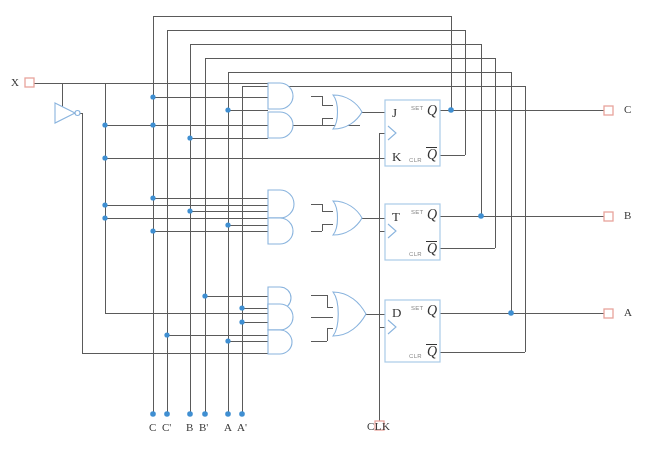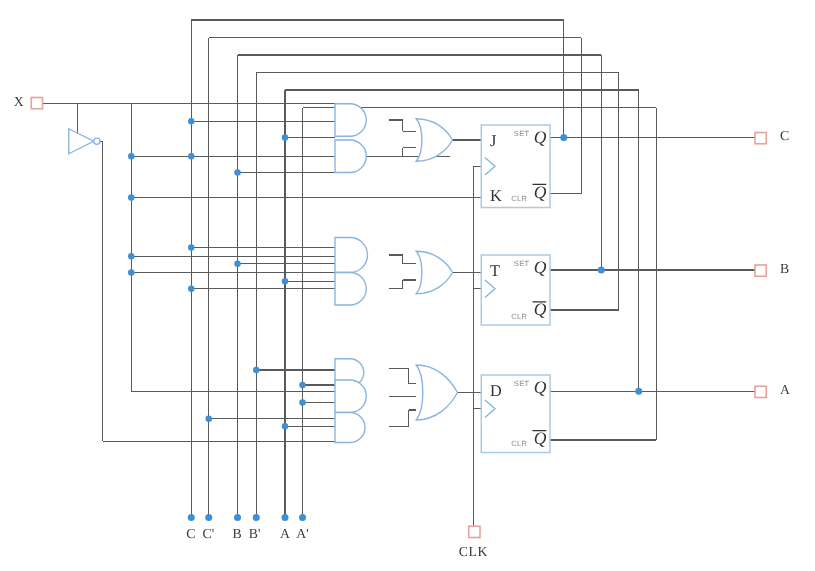--- a/index.html
+++ b/index.html
@@ -251,21 +251,21 @@
 
     <rect x="25" y="78" width="9" height="9" fill="#ffffff" stroke="#e8a49c" stroke-width="1.3"></rect>
     <rect x="375" y="421" width="9" height="9" fill="#ffffff" stroke="#e8a49c" stroke-width="1.3"></rect>
     <rect x="604" y="106" width="9" height="9" fill="#ffffff" stroke="#e8a49c" stroke-width="1.3"></rect>
     <rect x="604" y="212" width="9" height="9" fill="#ffffff" stroke="#e8a49c" stroke-width="1.3"></rect>
     <rect x="604" y="309" width="9" height="9" fill="#ffffff" stroke="#e8a49c" stroke-width="1.3"></rect>
   </svg>
 
   <div class="lbl" style="left:11px;top:77px;">X</div>
 
-  <div class="lbl clk" style="left:367px;top:437px;">CLK</div>
+  <div class="lbl clk" style="left:367px;top:421px;">CLK</div>
 
   <div class="lbl" style="left:624px;top:104px;">C</div>
   <div class="lbl" style="left:624px;top:210px;">B</div>
   <div class="lbl" style="left:624px;top:307px;">A</div>
 
   <div class="lbl" style="left:149px;top:422px;">C</div>
   <div class="lbl" style="left:162px;top:422px;">C'</div>
   <div class="lbl" style="left:186px;top:422px;">B</div>
   <div class="lbl" style="left:199px;top:422px;">B'</div>
   <div class="lbl" style="left:224px;top:422px;">A</div>

